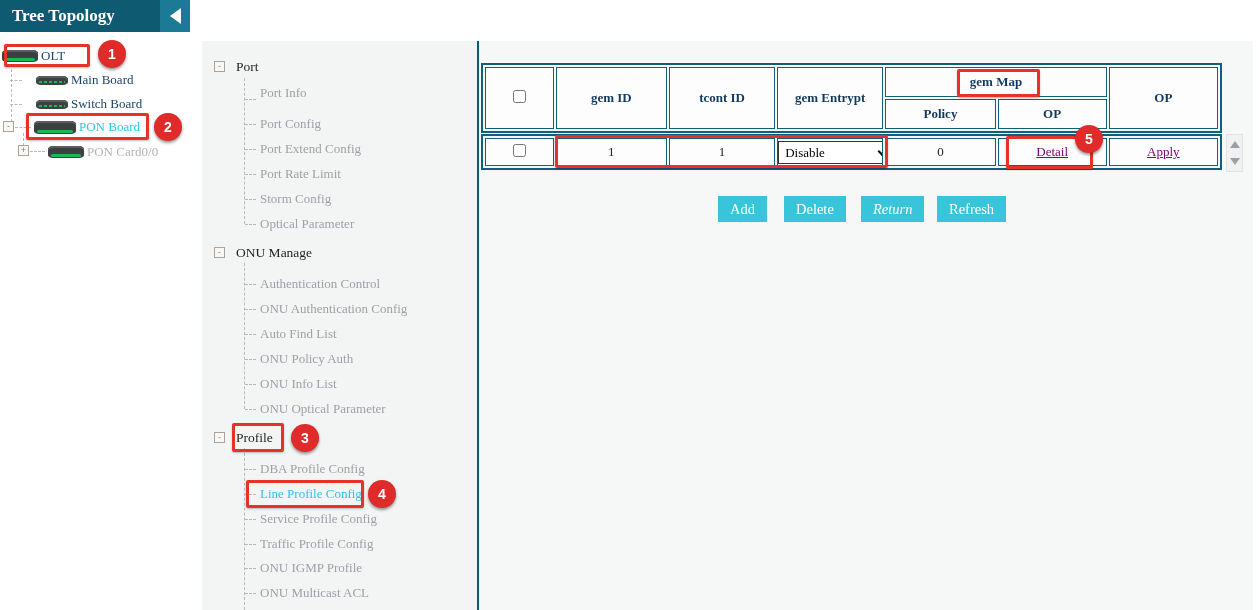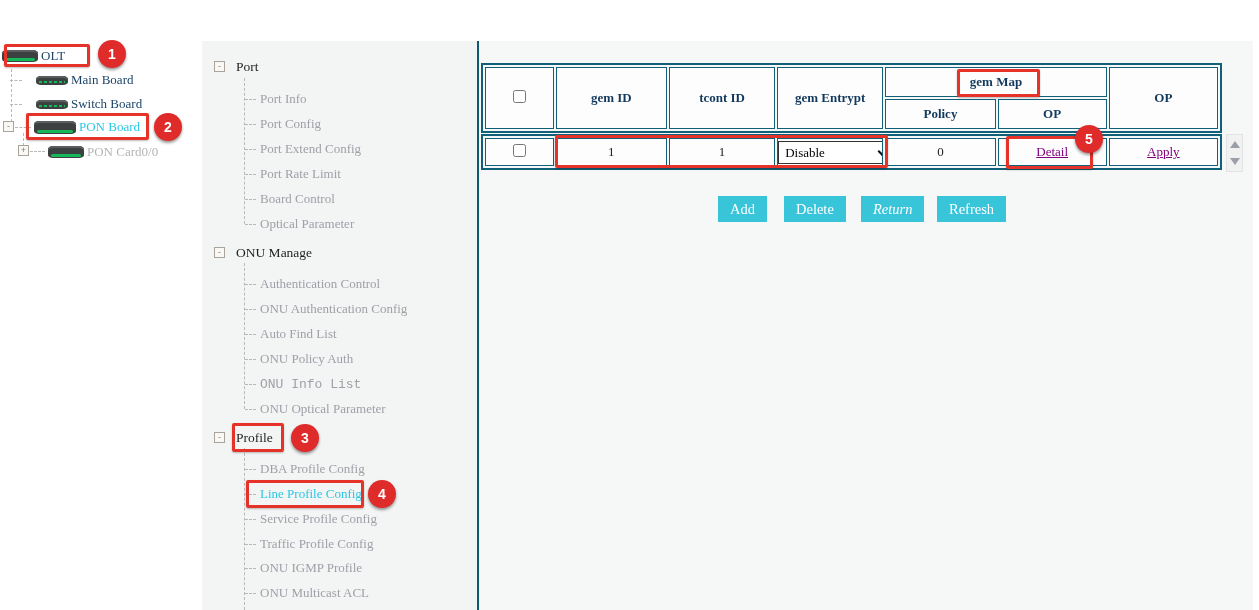--- a/index.html
+++ b/index.html
@@ -76,20 +76,26 @@
   .ann-rect { position:absolute; border:3px solid #e63329; border-radius:2px; pointer-events:none; box-shadow:0 1px 2px rgba(0,0,0,.25); }
   .ann-circle { position:absolute; width:28px; height:28px; border-radius:50%; background:#e02b2b; color:#fff;
                 font:bold 14px/28px "Liberation Sans",sans-serif; text-align:center; pointer-events:none;
                 box-shadow:0 2px 3px rgba(0,0,0,.4); }
 </style>
 </head>
 <body>
 
 <div class="page">
 
+  <div class="sb-header">
+    <span>Tree Topology</span>
+    <button class="collapse-btn">
+      <span class="tri-left"></span>
+    </button>
+  </div>
 
   <div class="dash-v" style="left:11px;top:64px;height:63px;"></div>
   <div class="dash-h" style="left:10px;top:80px;width:12px;"></div>
   <div class="dash-h" style="left:10px;top:104px;width:12px;"></div>
   <div class="dash-h" style="left:15px;top:127px;width:16px;"></div>
   <div class="dash-v" style="left:23px;top:133px;height:18px;"></div>
   <div class="dash-h" style="left:30px;top:151px;width:15px;"></div>
 
   <span class="expander" style="left:3px;top:121px;">-</span>
   <span class="expander" style="left:18px;top:145px;">+</span>
@@ -122,41 +128,41 @@
 
   <span class="expander" style="left:214px;top:61px;">-</span>
   <div class="nav-parent" style="left:236px;top:57px;">Port</div>
   <div class="dash-v" style="left:244px;top:78px;height:146px;"></div>
   <div class="dash-h" style="left:245px;top:99px;width:11px;"></div>
   <div class="dash-h" style="left:245px;top:124px;width:11px;"></div>
   <div class="dash-h" style="left:245px;top:149px;width:11px;"></div>
   <div class="dash-h" style="left:245px;top:174px;width:11px;"></div>
   <div class="dash-h" style="left:245px;top:199px;width:11px;"></div>
   <div class="dash-h" style="left:245px;top:224px;width:11px;"></div>
-  <div class="nav-child" style="left:260px;top:89px;">Port Info</div>
+  <div class="nav-child" style="left:260px;top:83px;">Port Info</div>
   <div class="nav-child" style="left:260px;top:114px;">Port Config</div>
   <div class="nav-child" style="left:260px;top:139px;">Port Extend Config</div>
   <div class="nav-child" style="left:260px;top:164px;">Port Rate Limit</div>
-  <div class="nav-child" style="left:260px;top:189px;">Board Control</div>
+  <div class="nav-child" style="left:260px;top:189px;">Storm Config</div>
   <div class="nav-child" style="left:260px;top:214px;">Optical Parameter</div>
 
   <span class="expander" style="left:214px;top:247px;">-</span>
   <div class="nav-parent" style="left:236px;top:243px;">ONU Manage</div>
   <div class="dash-v" style="left:244px;top:263px;height:146px;"></div>
   <div class="dash-h" style="left:245px;top:284px;width:11px;"></div>
   <div class="dash-h" style="left:245px;top:309px;width:11px;"></div>
   <div class="dash-h" style="left:245px;top:334px;width:11px;"></div>
   <div class="dash-h" style="left:245px;top:359px;width:11px;"></div>
   <div class="dash-h" style="left:245px;top:384px;width:11px;"></div>
   <div class="dash-h" style="left:245px;top:409px;width:11px;"></div>
   <div class="nav-child" style="left:260px;top:274px;">Authentication Control</div>
   <div class="nav-child" style="left:260px;top:299px;">ONU Authentication Config</div>
   <div class="nav-child" style="left:260px;top:324px;">Auto Find List</div>
   <div class="nav-child" style="left:260px;top:349px;">ONU Policy Auth</div>
-  <div class="nav-child" style="left:260px;top:374px;font-family:Liberation Mono, monospace;">ONU Info List</div>
+  <div class="nav-child" style="left:260px;top:374px;">ONU Info List</div>
   <div class="nav-child" style="left:260px;top:399px;">ONU Optical Parameter</div>
 
   <span class="expander" style="left:214px;top:432px;">-</span>
   <div class="nav-parent" style="left:236px;top:428px;">Profile</div>
   <div class="dash-v" style="left:244px;top:448px;height:162px;"></div>
   <div class="dash-h" style="left:245px;top:469px;width:11px;"></div>
   <div class="dash-h" style="left:245px;top:494px;width:11px;"></div>
   <div class="dash-h" style="left:245px;top:519px;width:11px;"></div>
   <div class="dash-h" style="left:245px;top:544px;width:11px;"></div>
   <div class="dash-h" style="left:245px;top:568px;width:11px;"></div>

